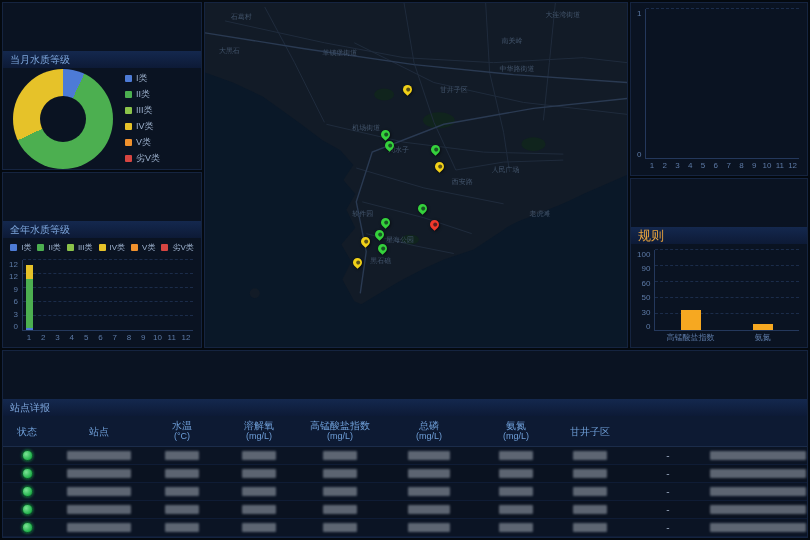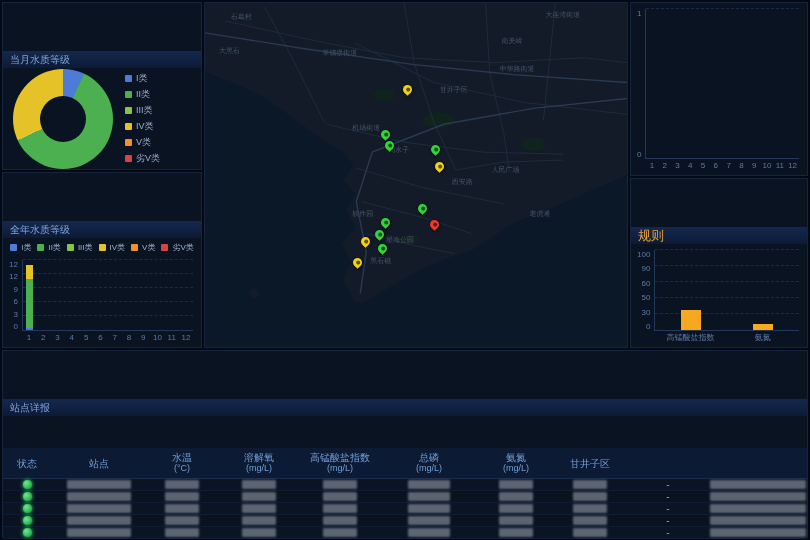--- a/index.html
+++ b/index.html
@@ -44,21 +44,21 @@
   .map-markers{position:absolute;inset:0;}
   .pin{position:absolute;width:9px;height:9px;border-radius:50% 50% 50% 0;transform:rotate(-45deg);
     box-shadow:0 1px 3px rgba(0,0,0,.7);cursor:pointer;}
   .pin::after{content:"";position:absolute;width:4px;height:4px;left:2.5px;top:2.5px;border-radius:50%;background:rgba(10,15,25,.65);}
   .pin.green{background:#35d23c}.pin.yellow{background:#f2d118}.pin.red{background:#f0392c}
 
   
   .table-panel{grid-column:1/-1;display:flex;flex-direction:column;background:#0a1322;border:1px solid #152440;
     min-height:0;box-sizing:border-box;--cols:48px 96px 70px 84px 78px 100px 74px 74px 82px 1fr;}
   .t-head{display:grid;grid-template-columns:var(--cols);background:#0d1a33;border-bottom:1px solid #1b2c4a;
-    flex:0 0 30px;align-items:center;margin-top:32px;}
+    flex:0 0 30px;align-items:center;}
   .th{color:#6f9fd8;font-size:10px;text-align:center;line-height:11px;}
   .th .unit{font-size:9px;display:block;}
   .t-body{flex:1;display:flex;flex-direction:column;min-height:0;}
   .t-row{display:grid;grid-template-columns:var(--cols);align-items:center;flex:1;border-bottom:1px solid #0f1c35;cursor:pointer;background:#0b1424;}
   .t-row:nth-child(even){background:#0a1220;}
   .dot{width:11px;height:11px;border-radius:50%;margin:0 auto;display:block;
     background:radial-gradient(circle at 35% 35%,#7be495,#22b14c 70%);box-shadow:0 0 3px #1aa24a;border:1px solid #0f6b30;box-sizing:border-box;}
   .mask{height:9px;background:#808894;opacity:.7;filter:blur(1.2px);border-radius:1px;margin:0 auto;}
   .dash{color:#93a2b8;font-size:10px;text-align:center;}
 </style>

